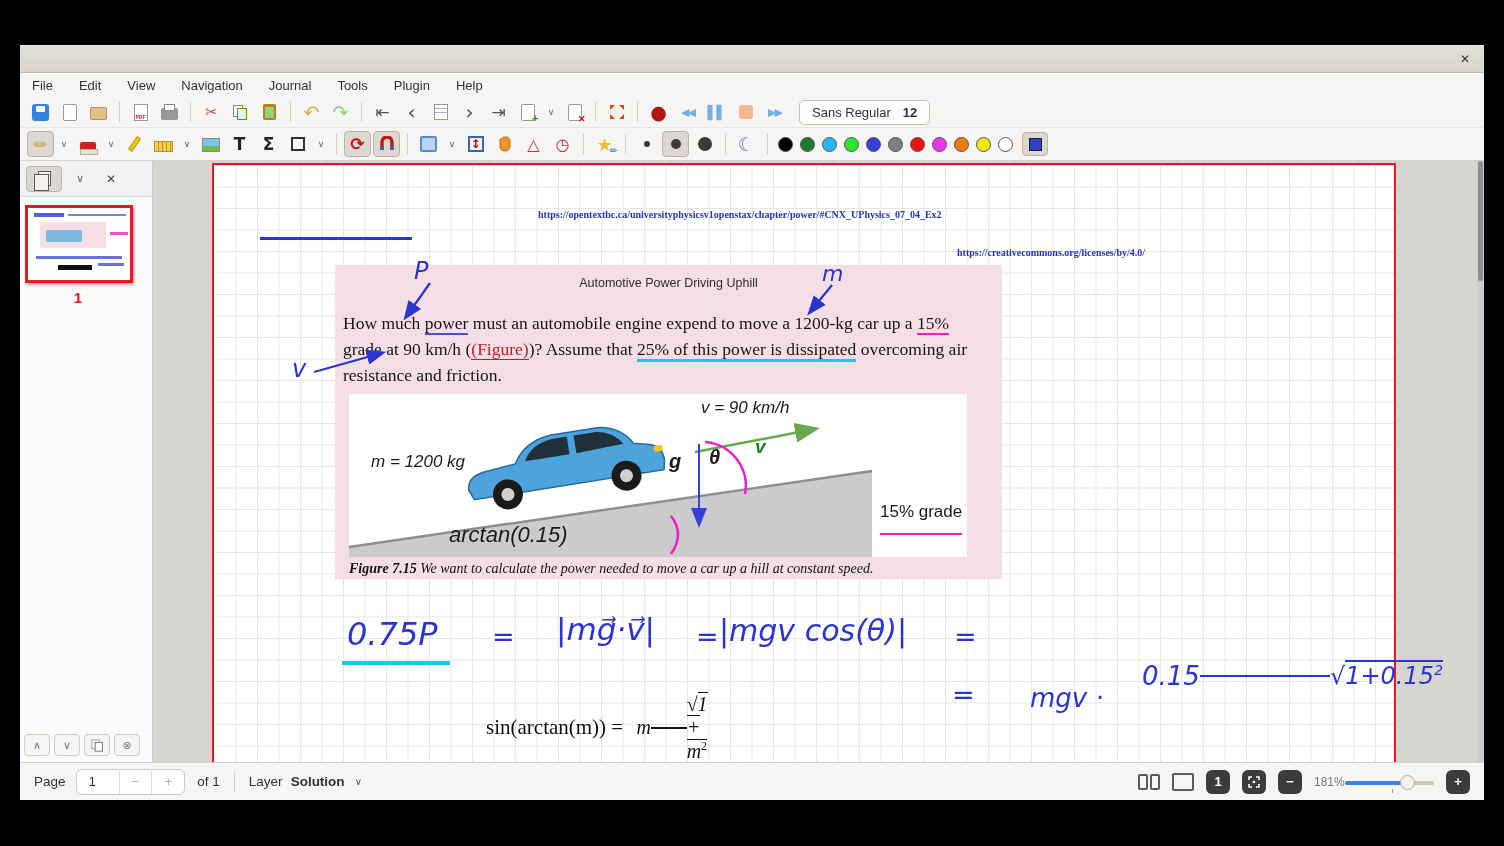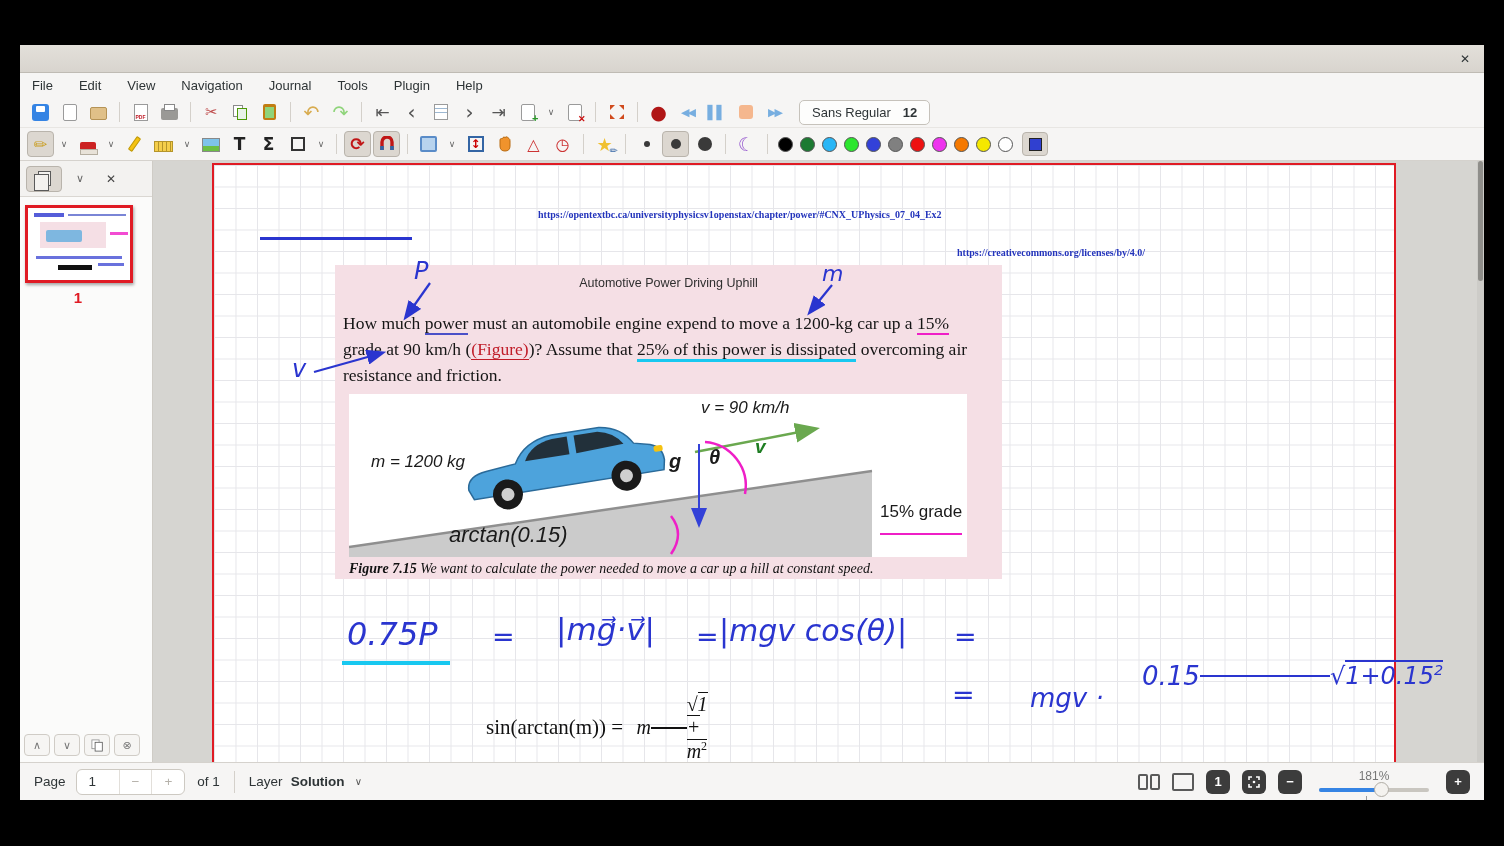--- a/index.html
+++ b/index.html
@@ -116,21 +116,21 @@
   .statusbar { height:38px; background:#f6f5f4; border-top:1px solid #d5d2cd; display:flex; align-items:center; padding:0 14px; font-size:13.5px; color:#2e3436; }
   .pg-group { display:flex; align-items:center; margin-left:10px; border:1px solid #cdc9c2; border-radius:6px; overflow:hidden; height:26px; background:#fff; }
   .pg-group .cell { padding:0 12px; height:100%; display:flex; align-items:center; }
   .pg-group .cell + .cell { border-left:1px solid #e2dfda; color:#b5b1aa; }
   .vsep { width:1px; height:22px; background:#d4d0ca; margin:0 14px; }
   .sb-right { margin-left:auto; display:flex; align-items:center; gap:12px; }
   .darkbtn { width:24px; height:24px; background:#3c3c3c; color:#fff; border-radius:6px; display:flex; align-items:center; justify-content:center; font-size:13px; font-weight:bold; }
   .lightico { width:22px; height:18px; border:2px solid #5a5a5a; border-radius:2px; }
   .twopage { width:22px; height:16px; display:flex; gap:2px; }
   .twopage i { flex:1; border:2px solid #5a5a5a; border-radius:2px; }
-  .zoomwrap { display:flex; flex-direction:column; align-items:center; width:120px; }
+  .zoomwrap { display:flex; flex-direction:row; align-items:center; width:120px; }
   .zoomlabel { font-size:12px; color:#777; margin-bottom:0; }
   .slider { position:relative; width:110px; height:12px; }
   .slider .track { position:absolute; top:5px; left:0; right:0; height:4px; background:#c9c6c0; border-radius:2px; }
   .slider .fill { position:absolute; top:5px; left:0; width:62px; height:4px; background:#3584e4; border-radius:2px; }
   .slider .knob { position:absolute; top:-1px; left:55px; width:15px; height:15px; background:#f4f2ef; border:1px solid #b0aca5; border-radius:50%; }
   .slider .tick { position:absolute; top:13px; left:47px; width:1px; height:4px; background:#9a9a9a; }
 </style>
 </head>
 <body>
 

